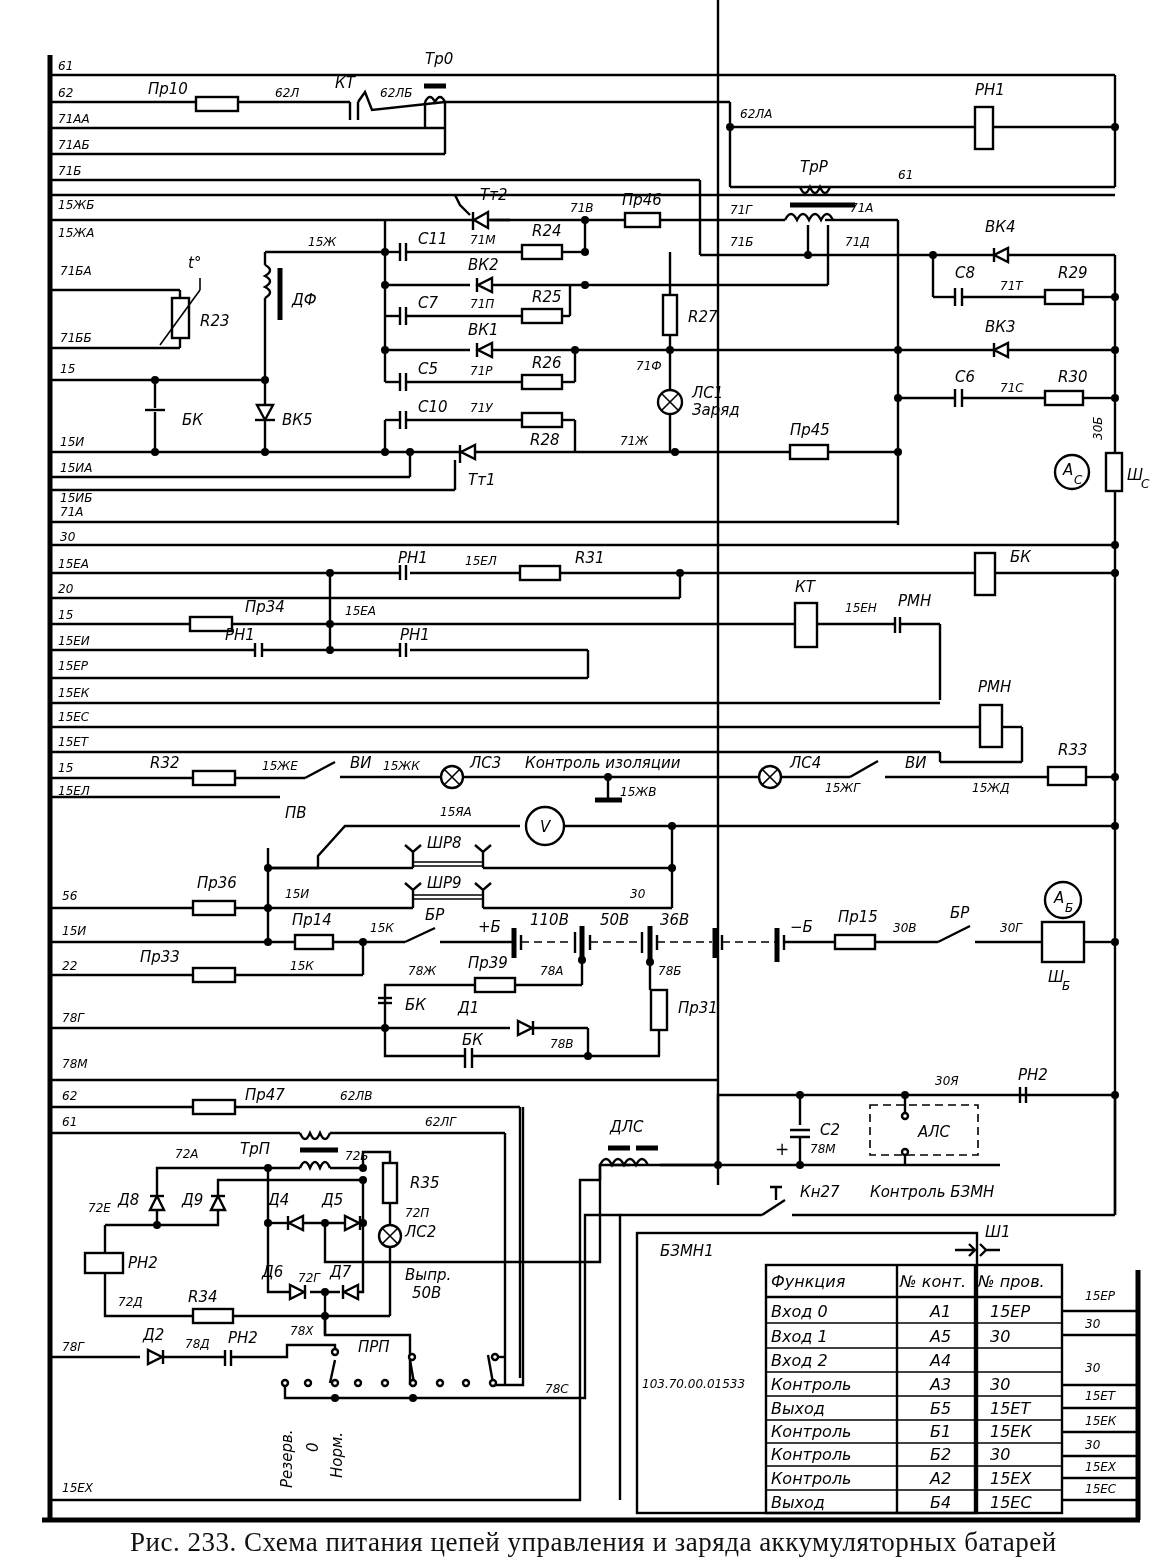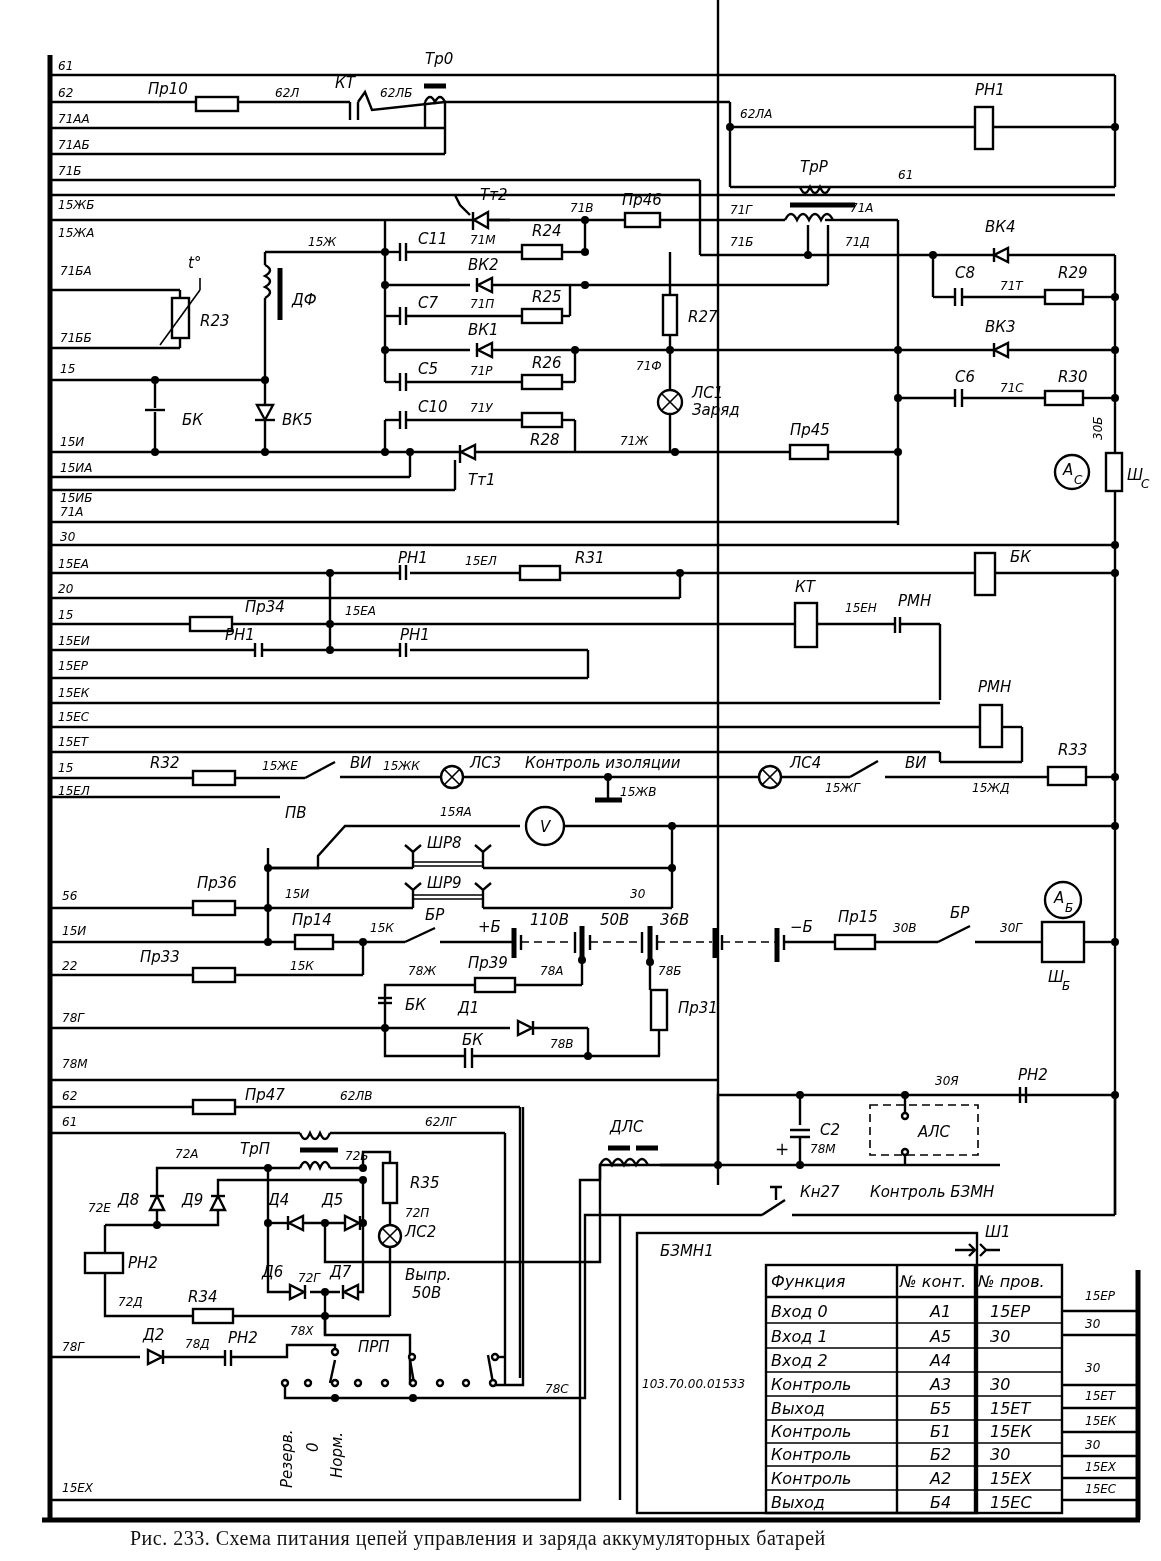--- a/index.html
+++ b/index.html
@@ -7,21 +7,21 @@
   #schematic{position:absolute;left:0;top:0;}
   .w{stroke:#000;stroke-width:2.4;fill:none;}
   .wt{stroke:#000;stroke-width:5;fill:none;}
   .thin{stroke:#000;stroke-width:1.6;fill:none;}
   .box{stroke:#000;stroke-width:2.4;fill:#fff;}
   .dash{stroke:#000;stroke-width:1.6;fill:none;stroke-dasharray:8 5;}
   .dot{fill:#000;}
   .lbl{font-family:"DejaVu Sans",sans-serif;font-style:italic;font-size:15px;fill:#000;}
   .sm{font-size:12px;}
   .md{font-size:17px;}
-  .caption{position:absolute;left:130px;top:1527px;font-family:"Liberation Serif",serif;font-size:20px;color:#111;letter-spacing:0.5px;}
+  .caption{position:absolute;left:130px;top:1527px;font-family:"Liberation Serif",serif;font-size:27px;color:#111;letter-spacing:0.5px;}
   .tbl{font-family:"DejaVu Sans",sans-serif;font-style:italic;font-size:16px;fill:#000;}
 </style>
 </head>
 <body>
 
 <svg id="schematic" width="1161" height="1561" viewBox="0 0 1161 1561" xmlns="http://www.w3.org/2000/svg">
 
   <line class="wt" x1="50" y1="55" x2="50" y2="1520"></line>
   <line class="wt" x1="42" y1="1520" x2="1140" y2="1520"></line>
   <line class="wt" x1="1138" y1="1270" x2="1138" y2="1520"></line>

